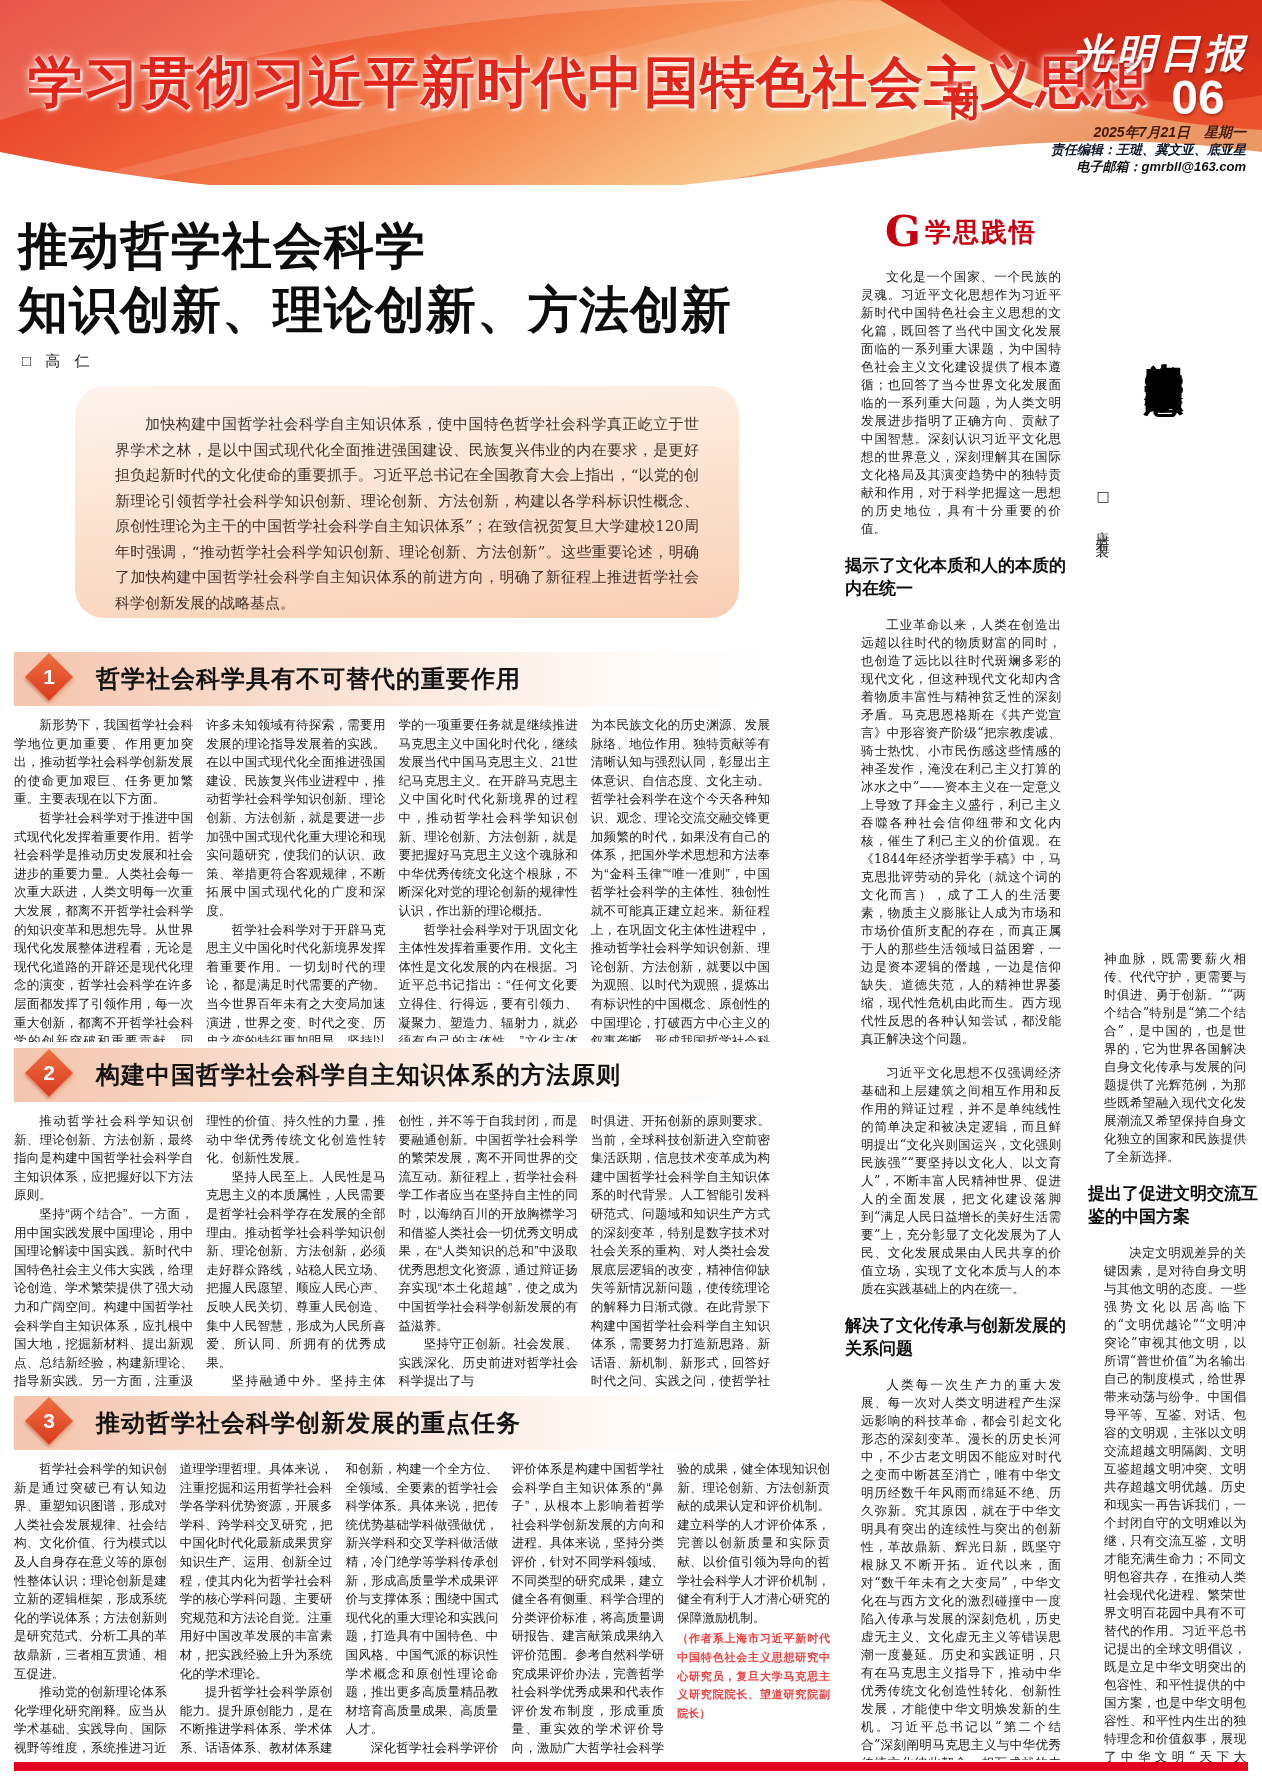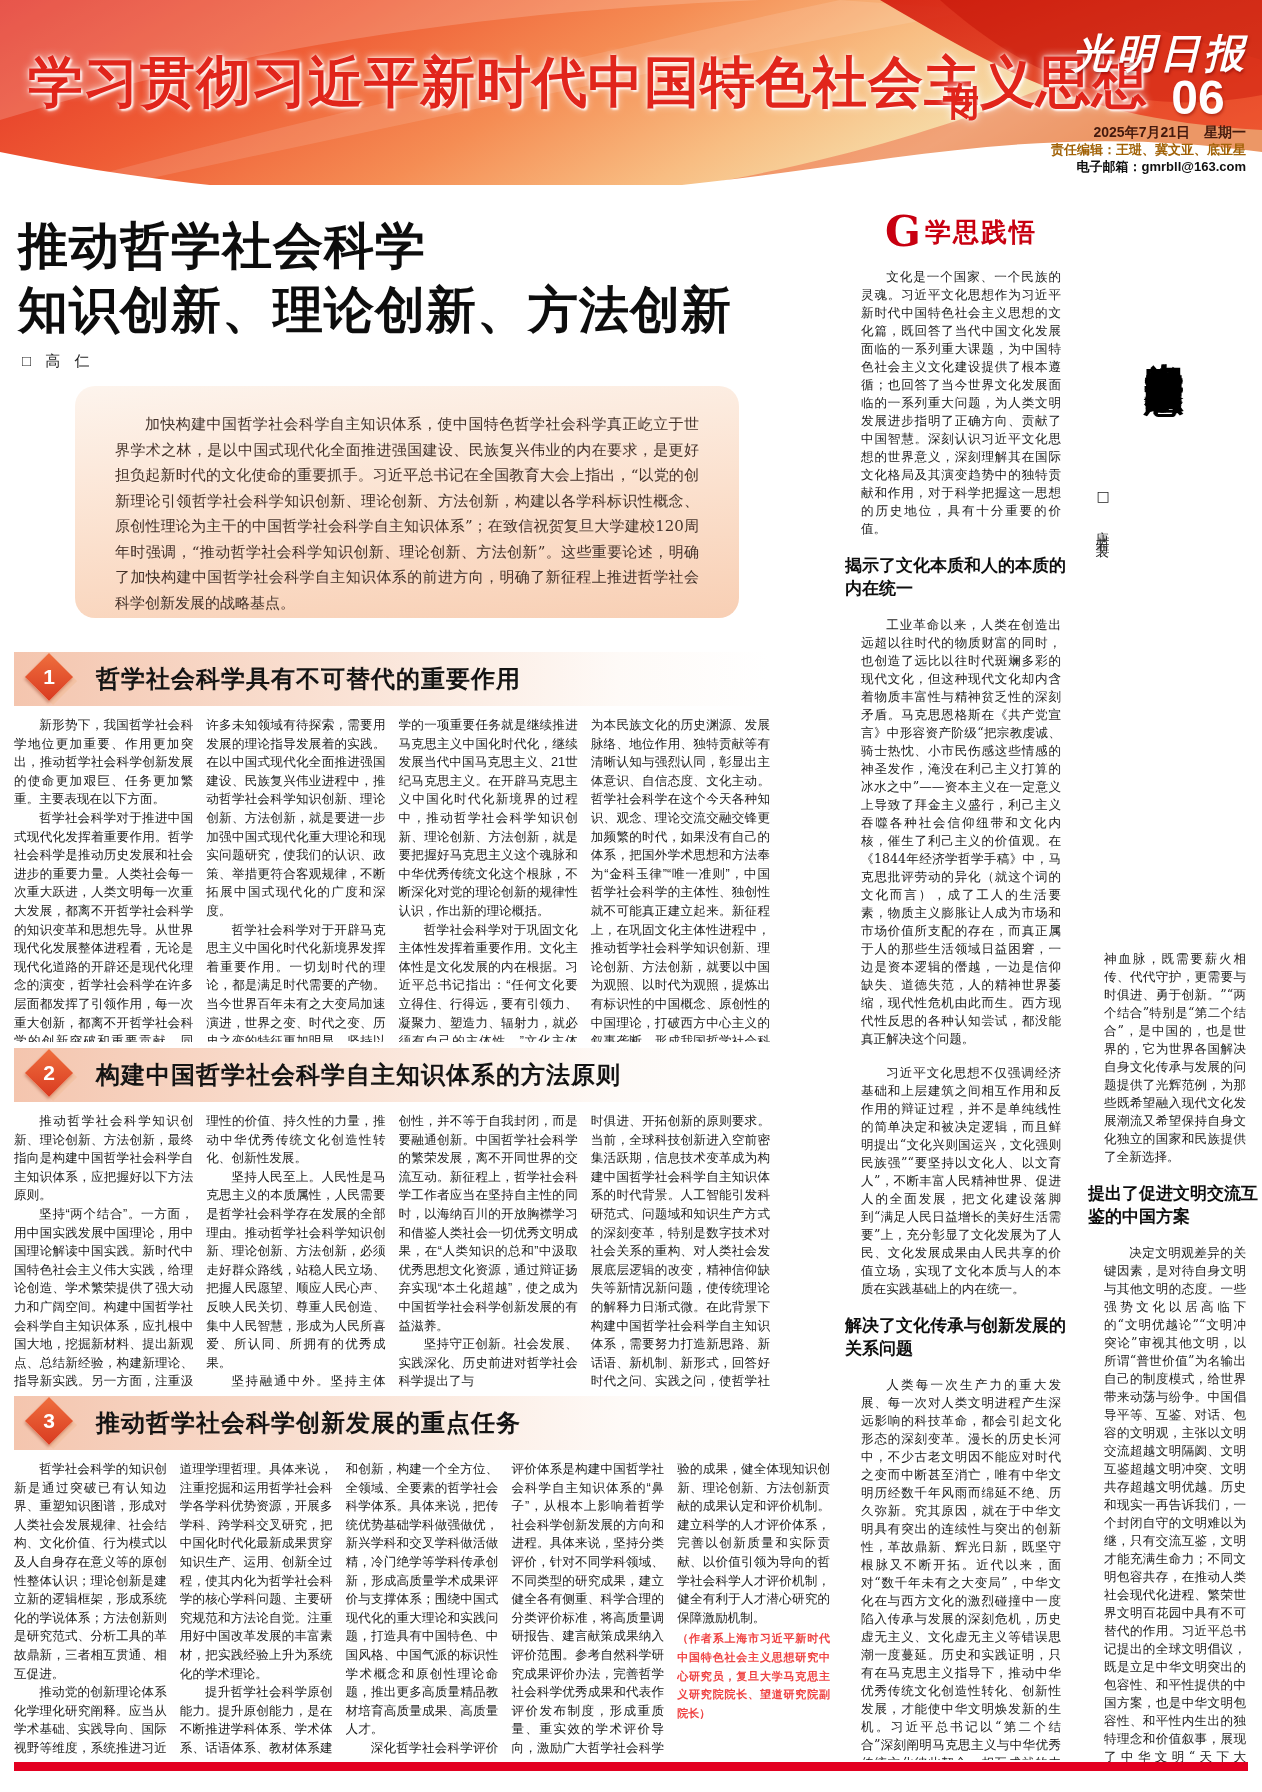--- a/index.html
+++ b/index.html
@@ -14,31 +14,31 @@
       font-size:55px;font-weight:900;letter-spacing:1px;color:#e1251b;white-space:nowrap;
       text-shadow:0 0 3px #fff,0 0 8px rgba(255,255,255,.95),2px 2px 2px rgba(255,255,255,.8);}
   .banner-tag{position:absolute;left:936px;top:52px;writing-mode:vertical-rl;
       font-size:36px;font-weight:900;color:#e1251b;letter-spacing:4px;
       text-shadow:0 0 3px #fff,0 0 8px rgba(255,255,255,.95);}
   .masthead{position:absolute;left:1028px;top:26px;width:220px;text-align:right;
       font-family:"DejaVu Serif","Liberation Serif",serif;font-style:italic;font-weight:bold;
       font-size:40px;color:#fff;letter-spacing:4px;text-shadow:1px 2px 3px rgba(120,0,0,.55);}
   .page-num{position:absolute;left:1148px;top:70px;width:100px;text-align:center;
       font-size:48px;font-weight:bold;color:#fff;text-shadow:1px 2px 3px rgba(120,0,0,.45);}
-  .issue-info{position:absolute;right:16px;top:124px;text-align:right;line-height:17px;}
+  .issue-info{position:absolute;right:16px;top:124px;text-align:right;line-height:17px;font-style:italic;}
   .issue-info .l1{font-size:14px;font-weight:bold;color:#43190d;}
-  .issue-info .l2{font-size:13px;font-weight:bold;color:#a16207;}
+  .issue-info .l2{font-size:13px;font-weight:bold;color:#0f172a;}
   .issue-info .l3{font-size:13px;font-weight:bold;color:#101010;}
   
   .headline{position:absolute;left:18px;top:214px;width:730px;
       font-family:"DejaVu Serif","Liberation Serif",serif;font-weight:900;color:#0d0d0d;
       font-size:50px;line-height:64px;letter-spacing:1px;}
   .byline-main{position:absolute;left:22px;top:352px;font-size:15px;letter-spacing:5px;color:#222;}
   .intro-box{position:absolute;left:75px;top:386px;width:664px;height:232px;box-sizing:border-box;
-      border-radius:20px;padding:26px 40px;overflow:hidden;
+      border-radius:29px;padding:26px 40px;overflow:hidden;
       background:linear-gradient(175deg,#fdf4ed 0%,#fbe0cd 55%,#f8cfb4 100%);}
   .intro-box p{margin:0;font-family:"DejaVu Serif","Liberation Serif",serif;
       font-size:15px;line-height:25.5px;text-align:justify;text-indent:2em;color:#43322a;}
   .sec-bar{position:absolute;left:14px;width:754px;height:54px;
       background:linear-gradient(90deg,#f4c5ae 0%,#fae3d6 45%,#fefaf7 80%,#fff 100%);}
   .badge-wrap{position:absolute;left:14px;top:4px;width:46px;height:46px;}
   .badge-back{position:absolute;left:8px;top:8px;width:34px;height:34px;transform:rotate(45deg);
       background:#f3c2a4;}
   .badge{position:absolute;left:4px;top:4px;width:34px;height:34px;transform:rotate(45deg);
       background:linear-gradient(135deg,#ef6f3e,#d93a20);box-shadow:1px 2px 3px rgba(150,50,20,.4);}

